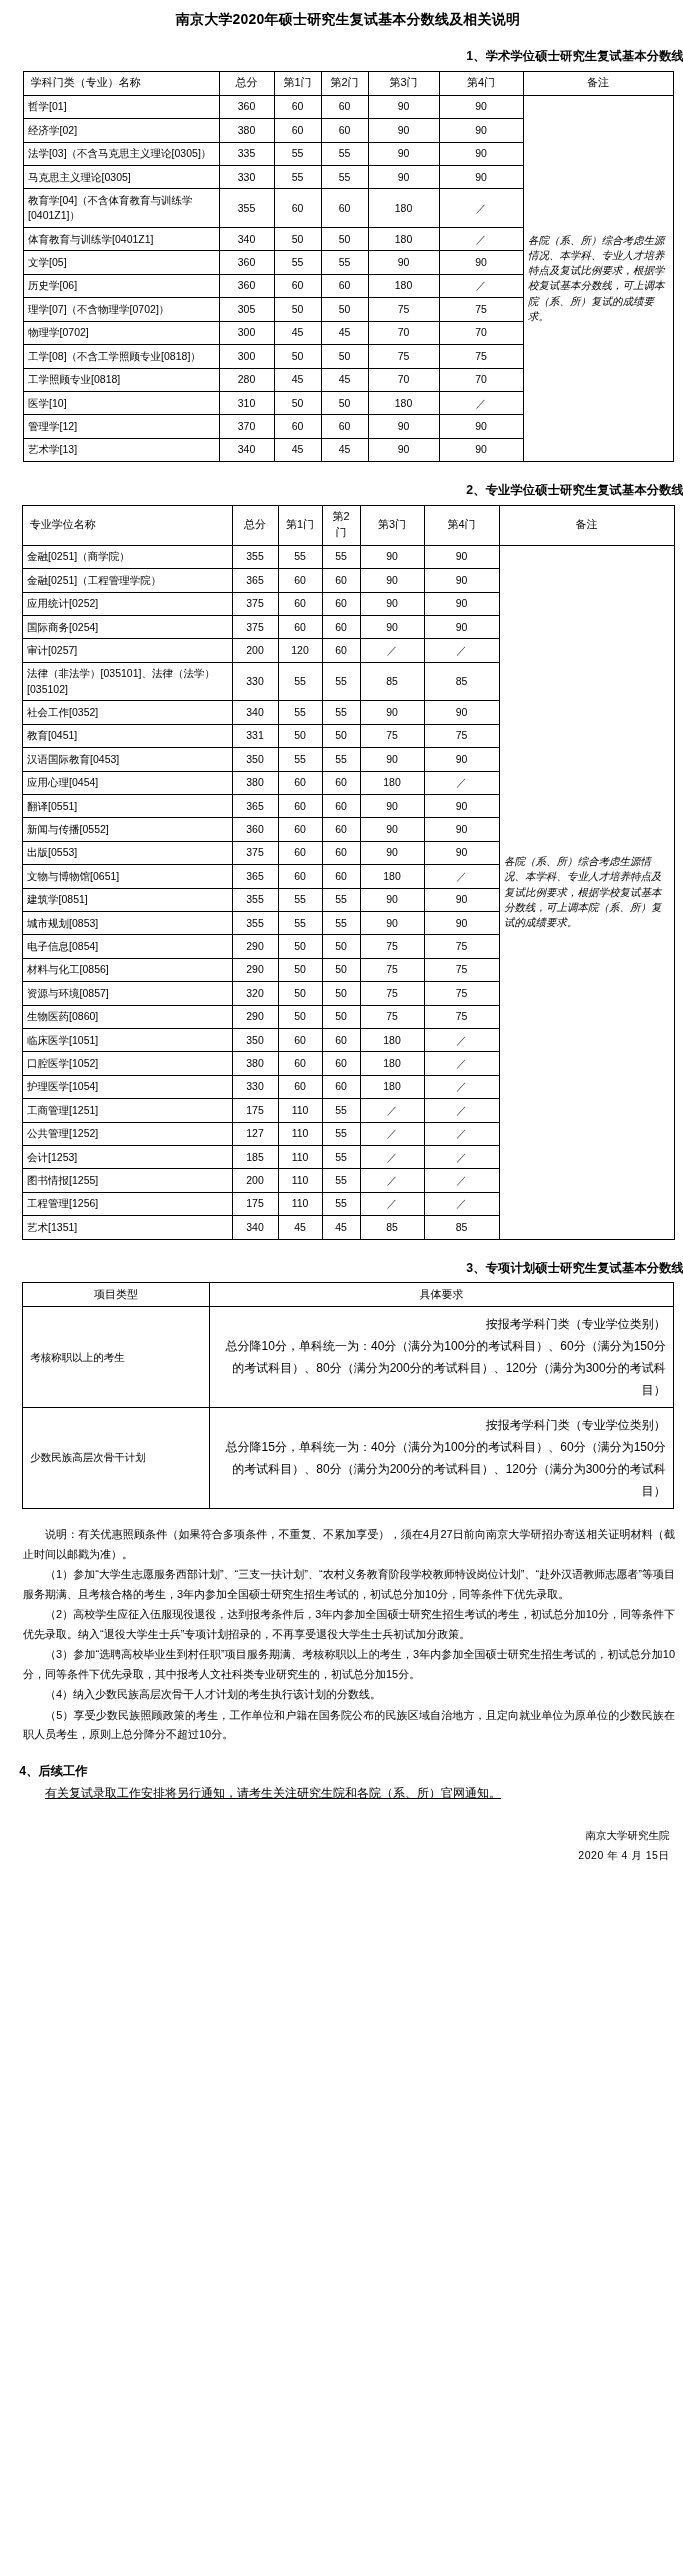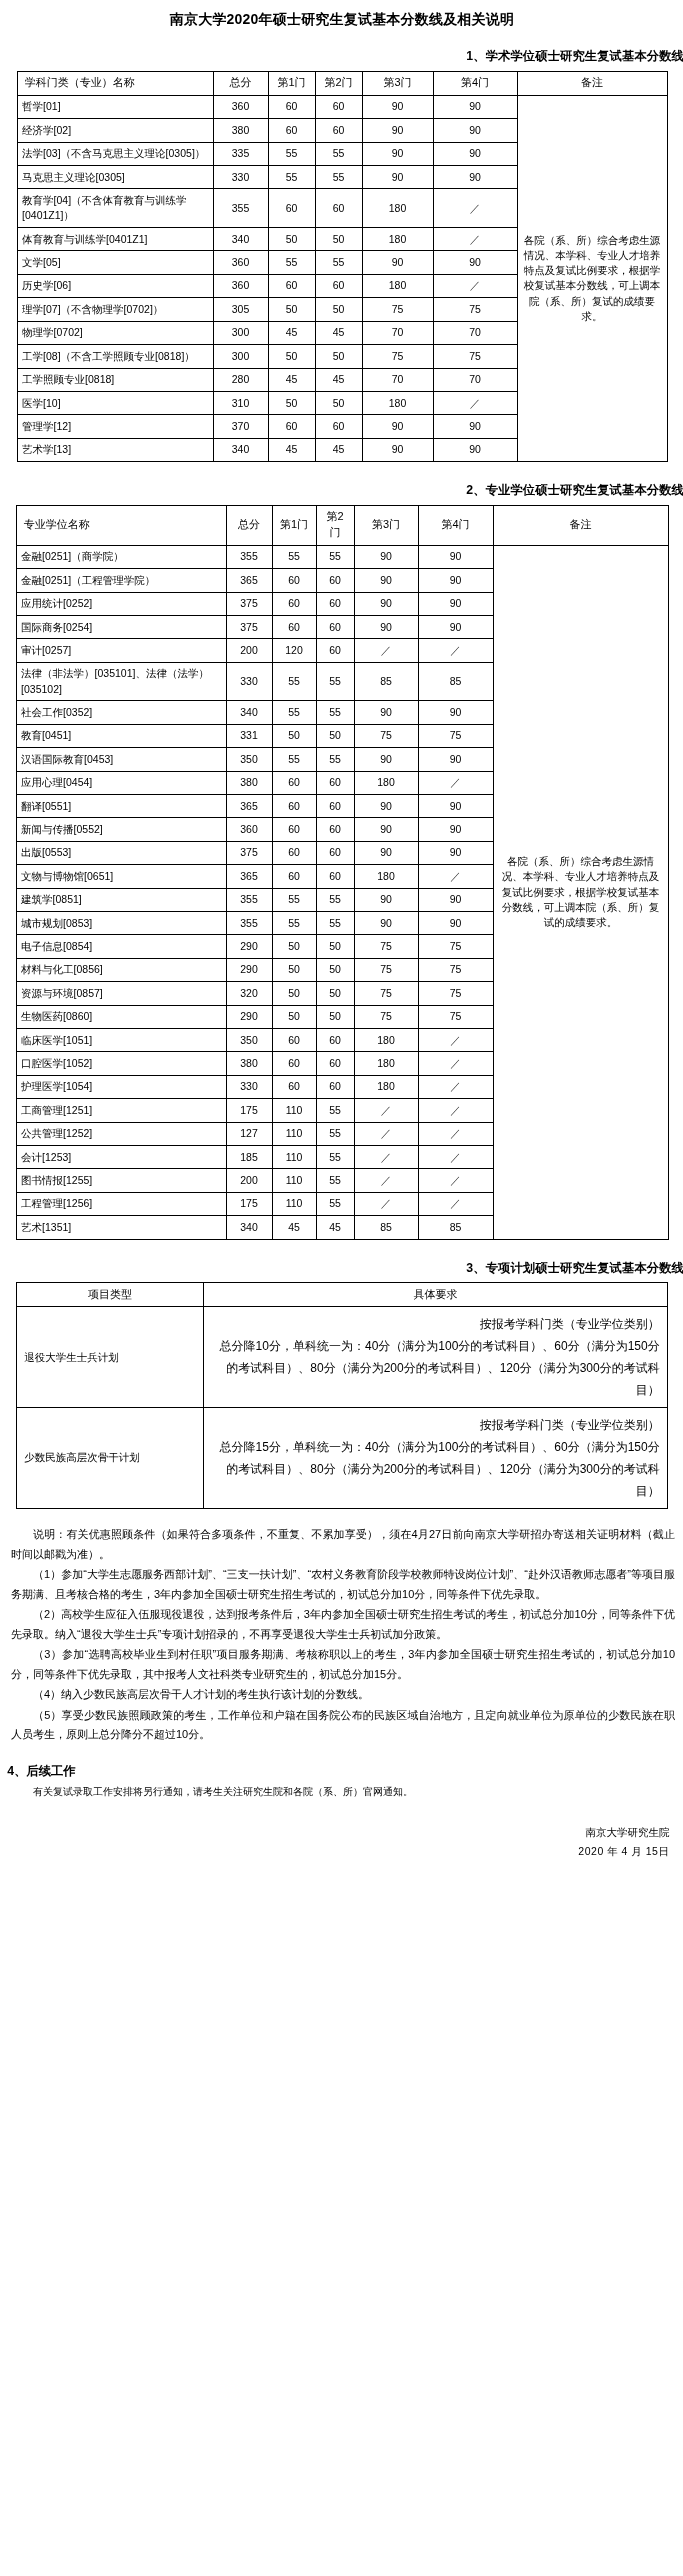--- a/index.html
+++ b/index.html
@@ -9,21 +9,21 @@
   }
   body {
     width: 684px;
     font-family: "Liberation Serif", "DejaVu Serif", serif;
     color: #000000;
     -webkit-font-smoothing: antialiased;
   }
   .page {
     width: 684px;
     box-sizing: border-box;
-    padding: 0 0 9px 0;
+    padding: 0 0 9px 12px;
     position: relative;
   }
   .doc-title {
     text-align: center;
     font-size: 14px;
     font-weight: bold;
     font-family: "Liberation Sans", "DejaVu Sans", sans-serif;
     letter-spacing: 0.2px;
     padding: 10px 0 0 0;
     line-height: 1.3;
@@ -61,25 +61,25 @@
     text-align: left;
     padding-left: 7.3px;
     font-size: 10.5px;
   }
   td.num {
     text-align: center;
     font-family: "Liberation Serif", "DejaVu Serif", serif;
     font-size: 11px;
   }
   td.remark {
-    text-align: center;
     font-size: 10.5px;
     line-height: 1.75;
     vertical-align: middle;
     padding: 3.6px 9px;
+    font-style: italic;
   }
   
   .t1 col.c-name  { width: 196px; }
   .t1 col.c-total { width: 55px; }
   .t1 col.c-s1    { width: 47px; }
   .t1 col.c-s2    { width: 47px; }
   .t1 col.c-s3    { width: 71px; }
   .t1 col.c-s4    { width: 84px; }
   .t1 col.c-rem   { width: 150px; }
   
@@ -117,24 +117,25 @@
     text-indent: 22px;
   }
   .closing-heading {
     font-size: 12.3px;
     font-weight: bold;
     font-family: "Liberation Sans", "DejaVu Sans", sans-serif;
     margin: 18px 0 2.7px 7.3px;
   }
   .closing-body {
     margin: 0 11px 0 11px;
-    font-size: 10px;
+    font-size: 12px;
     line-height: 1.78;
     font-family: "Liberation Sans", "DejaVu Sans", sans-serif;
     text-indent: 22px;
+    text-decoration: underline;
   }
   .signature {
     margin: 22px 14.6px 3.6px 0;
     text-align: right;
     font-size: 10.5px;
     line-height: 1.9;
     font-family: "Liberation Sans", "DejaVu Sans", sans-serif;
   }
   .sig-date { letter-spacing: 0.5px; }
 </style>
@@ -558,21 +559,21 @@
         <col class="c-req">
     </colgroup>
     <thead>
       <tr>
         <th>项目类型</th>
         <th>具体要求</th>
       </tr>
     </thead>
     <tbody id="t3-body">
         <tr>
-          <td class="type">退役大学生士兵计划</td>
+          <td class="type">考核称职以上的考生</td>
           <td class="req">按报考学科门类（专业学位类别）<br>总分降10分，单科统一为：40分（满分为100分的考试科目）、60分（满分为150分的考试科目）、80分（满分为200分的考试科目）、120分（满分为300分的考试科目）</td>
         </tr>
         <tr>
           <td class="type">少数民族高层次骨干计划</td>
           <td class="req">按报考学科门类（专业学位类别）<br>总分降15分，单科统一为：40分（满分为100分的考试科目）、60分（满分为150分的考试科目）、80分（满分为200分的考试科目）、120分（满分为300分的考试科目）</td>
         </tr>
       </tbody>
   </table>
 
   <div class="notes">

